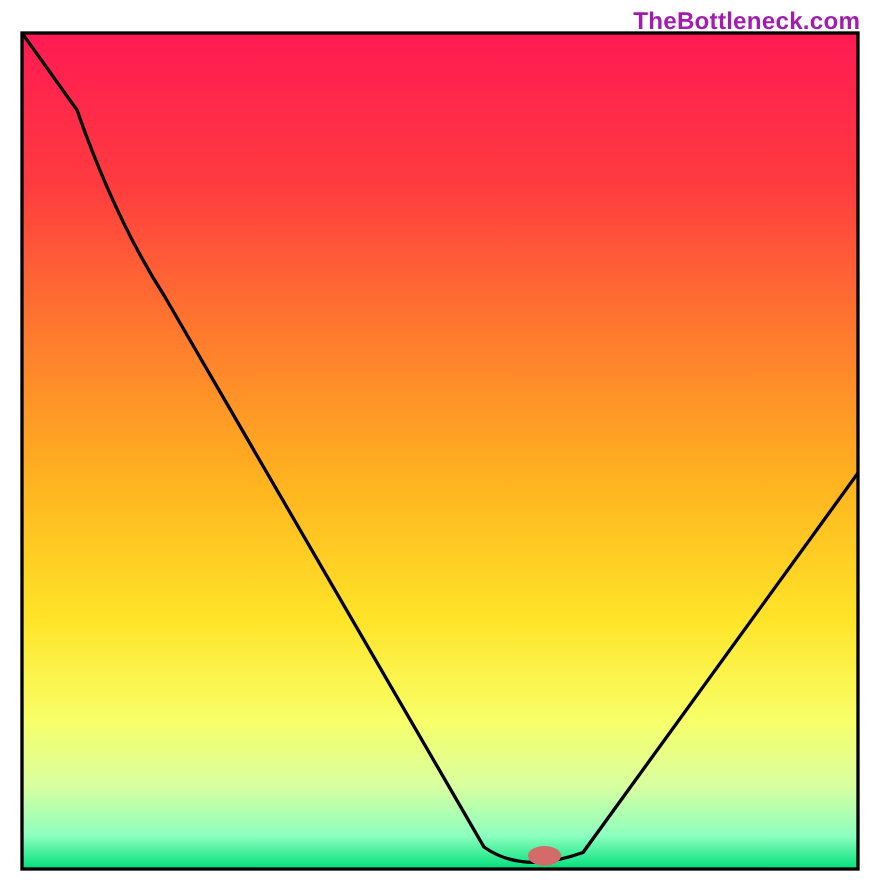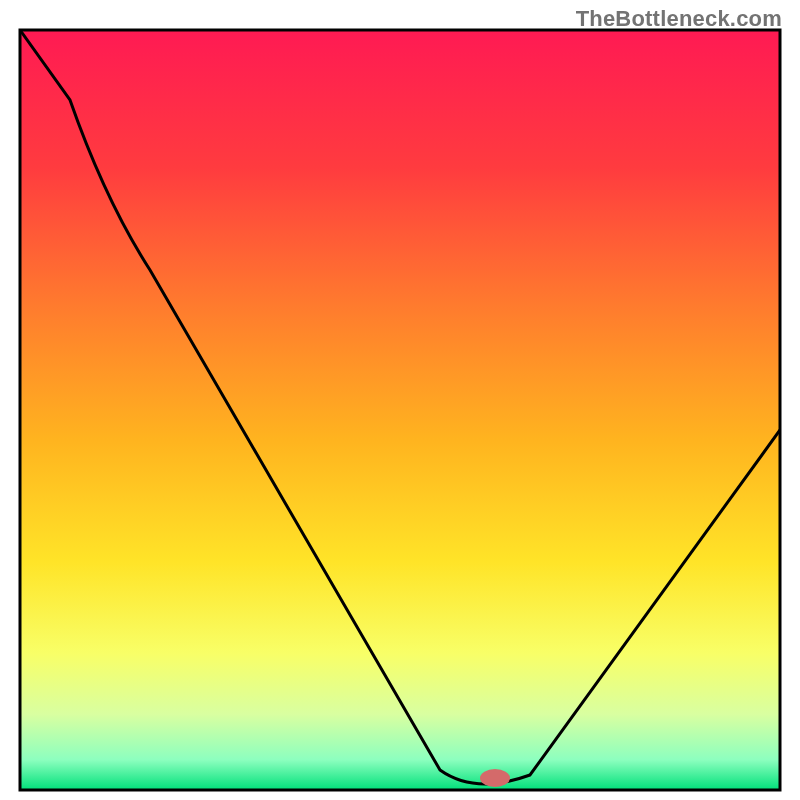--- a/index.html
+++ b/index.html
@@ -14,21 +14,21 @@
     position: relative;
     width: 800px;
     height: 800px;
   }
   .watermark {
     position: absolute;
     top: 6px;
     right: 18px;
     font-size: 22px;
     font-weight: 600;
-    color: #737373;
+    color: #a21caf;
     letter-spacing: 0.2px;
     z-index: 10;
   }
   svg.plot {
     position: absolute;
     top: 0;
     left: 0;
   }
 </style>
 </head>

